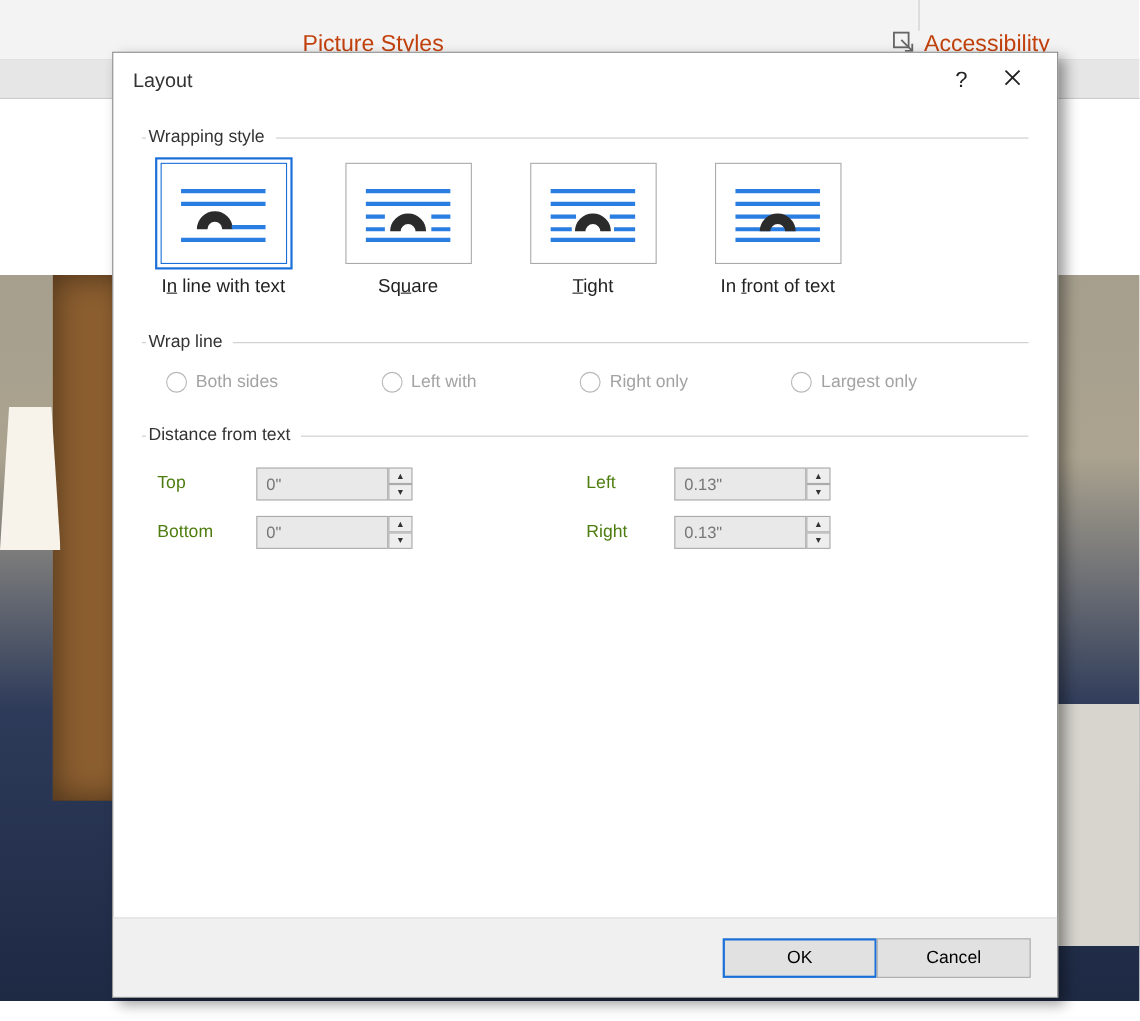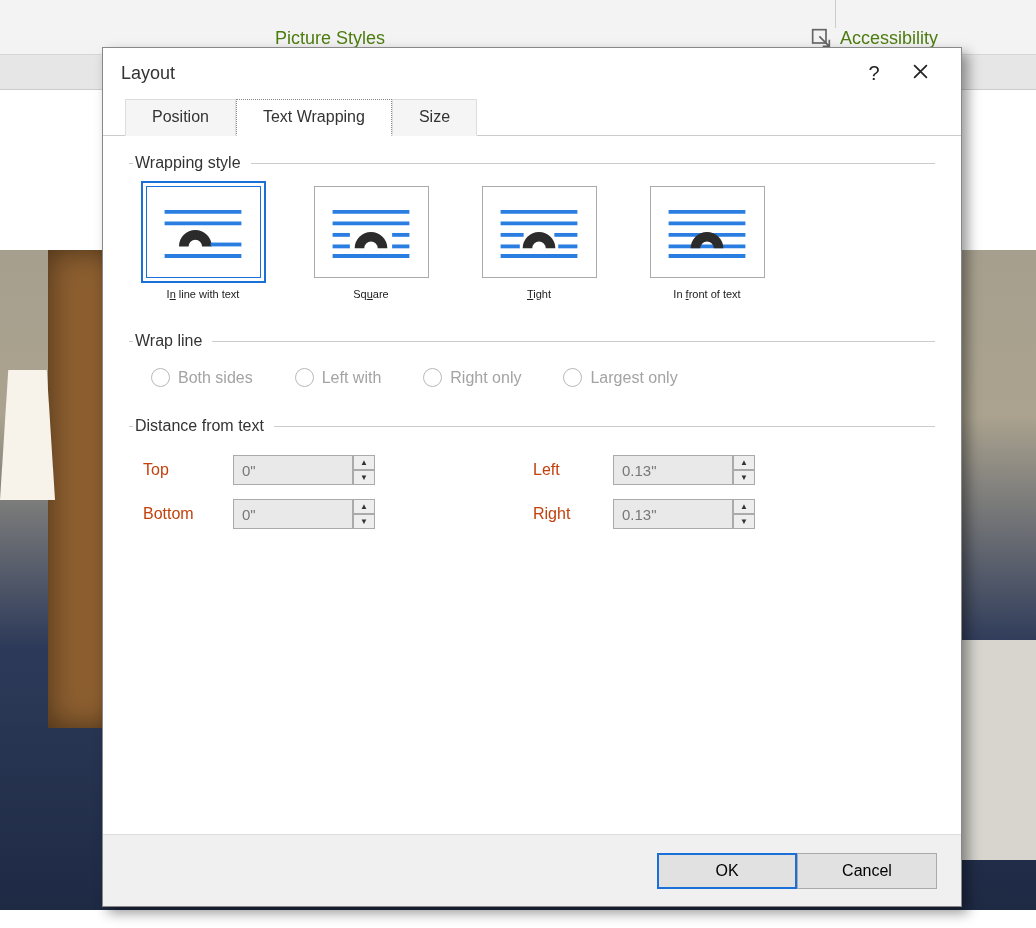--- a/index.html
+++ b/index.html
@@ -1,20 +1,20 @@
 <!DOCTYPE html>
 <html><head>
 <meta charset="utf-8">
 <style>
   * { box-sizing: border-box; font-family: "Segoe UI", Tahoma, sans-serif; }
   body { margin: 0; width: 1036px; height: 928px; background: #fff; overflow: hidden; position: relative; }
 
   
   .ribbon { position: absolute; top: 0; left: 0; right: 0; height: 55px; background: #f3f3f3; border-bottom: 1px solid #d6d6d6;}
-  .ribbon-label { position: absolute; font-size: 18px; color: #4d7c0f; }
+  .ribbon-label { position: absolute; font-size: 21px; color: #c2410c; }
   .ribbon .pic-styles { left: 275px; top: 28px; }
   .ribbon .access { left: 840px; top: 28px; }
   .ribbon .launcher { position:absolute; left: 811px; top: 28px; width:20px; height:20px; display:flex; align-items:center; justify-content:center; color:#666;}
   .ribbon .vline { position:absolute; top:0; height:28px; border-left:1px solid #ccc;}
   .ribbon-below { position:absolute; top:55px; left:0; right:0; height:35px; background:#e6e6e6; border-bottom:1px solid #ccc;}
 
   
   .photo { position:absolute; left:0; top:250px; right:0; bottom:18px; background: linear-gradient(180deg, #a69f8e 0%, #aba38f 25%, #2d3a59 60%, #1e2a44 100%);}
   .bookshelf { position:absolute; left:48px; top:250px; width:72px; bottom:200px; background:#8d5f30; box-shadow: inset 0 0 30px rgba(0,0,0,0.5);}
   .lamp { position:absolute; left:0; top:370px; width:55px; height:130px; background:#f7f3ea; clip-path: polygon(15% 0, 85% 0, 100% 100%, 0 100%);}
@@ -35,29 +35,29 @@
   .body { padding: 18px 26px;}
 
   fieldset.group { border: none; border-top: 1px solid #ccc; margin: 0 0 18px 0; padding: 14px 4px 8px 4px;}
   fieldset.group legend { font-size:16px; color:#333; padding-right:10px;}
 
   .style-grid { display:flex; flex-wrap:wrap; gap: 0 28px;}
   .style-item { width: 140px; text-align:center; margin-bottom:6px;}
   .style-box { width:115px; height:92px; margin:0 auto 10px auto; border:1px solid #aaa; background:#fff; display:flex; align-items:center; justify-content:center; position:relative;}
   .style-box.selected { outline: 2px solid #1a6fd8; outline-offset: 3px; border-color:#1a6fd8;}
   .style-box svg { width: 96px; height: 72px; }
-  .style-label { font-size:11px; color:#222;}
+  .style-label { font-size:17px; color:#222;}
   .style-label .u { text-decoration: underline; }
 
-  .radios { display:flex; gap: 42px; padding: 4px 18px;}
+  .radios { display:flex; gap: 94px; padding: 4px 18px;}
   .radio-item { display:flex; align-items:center; gap:8px; color:#a3a3a3; font-size:16px;}
   .radio-circle { width:19px; height:19px; border:1px solid #b8b8b8; border-radius:50%; background:#fff;}
 
   .dist-grid { display:grid; grid-template-columns: 90px 160px 140px 80px 160px; row-gap:14px; align-items:center; padding: 6px 10px;}
-  .dist-label { font-size:16px; color:#c2410c;}
+  .dist-label { font-size:16px; color:#4d7c0f;}
   .spinner { display:flex; height:30px;}
   .spinner input { width:120px; border:1px solid #aaa; padding: 2px 8px; font-size:15px; background:#e9e9e9; color:#777;}
   .spin-btns { display:flex; flex-direction:column; width:22px;}
   .spin-btns div { flex:1; border:1px solid #aaa; background:#eee; display:flex; align-items:center; justify-content:center; font-size:8px; color:#333;}
   
   .dlg-footer { position:absolute; bottom:0; left:0; right:0; height:72px; background:#f0f0f0; border-top:1px solid #ddd; display:flex; justify-content:flex-end; align-items:center; padding-right:24px; }
   .dlg-btn { width:140px; height:36px; border:1px solid #aaa; background:#e1e1e1; font-size:16px; display:flex; align-items:center; justify-content:center;}
   .dlg-btn.primary { border:2px solid #1a6fd8;}
 </style>
 </head>
@@ -86,25 +86,20 @@
     <span>Layout</span>
     <span class="spacer"></span>
     <span class="hbtn">?</span>
     <span class="hbtn close-x">
       <svg viewBox="0 0 16 16">
           <path d="M2 2 L14 14 M14 2 L2 14" stroke="#222" stroke-width="1.6"></path>
         </svg>
     </span>
   </div>
 
-  <div class="tabs">
-    <div class="tab">Position</div>
-    <div class="tab active">Text Wrapping</div>
-    <div class="tab">Size</div>
-  </div>
 
   <div class="body">
 
     <fieldset class="group">
       <legend>Wrapping style</legend>
       <div class="style-grid">
 
         <div class="style-item">
           <div class="style-box selected">
             <svg viewBox="0 0 100 70">

